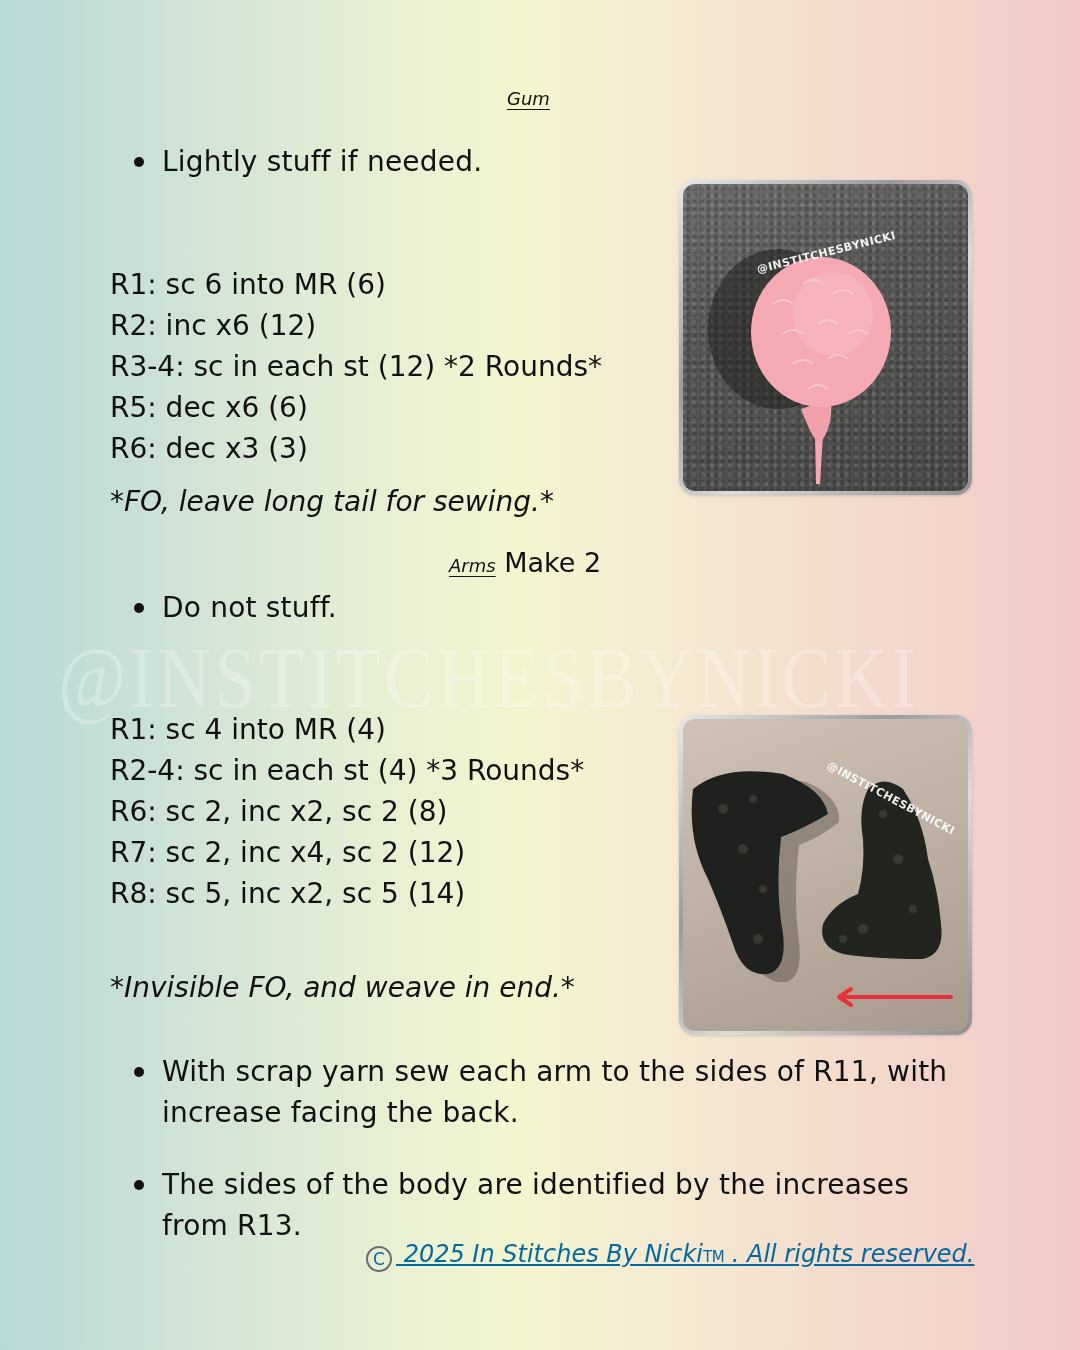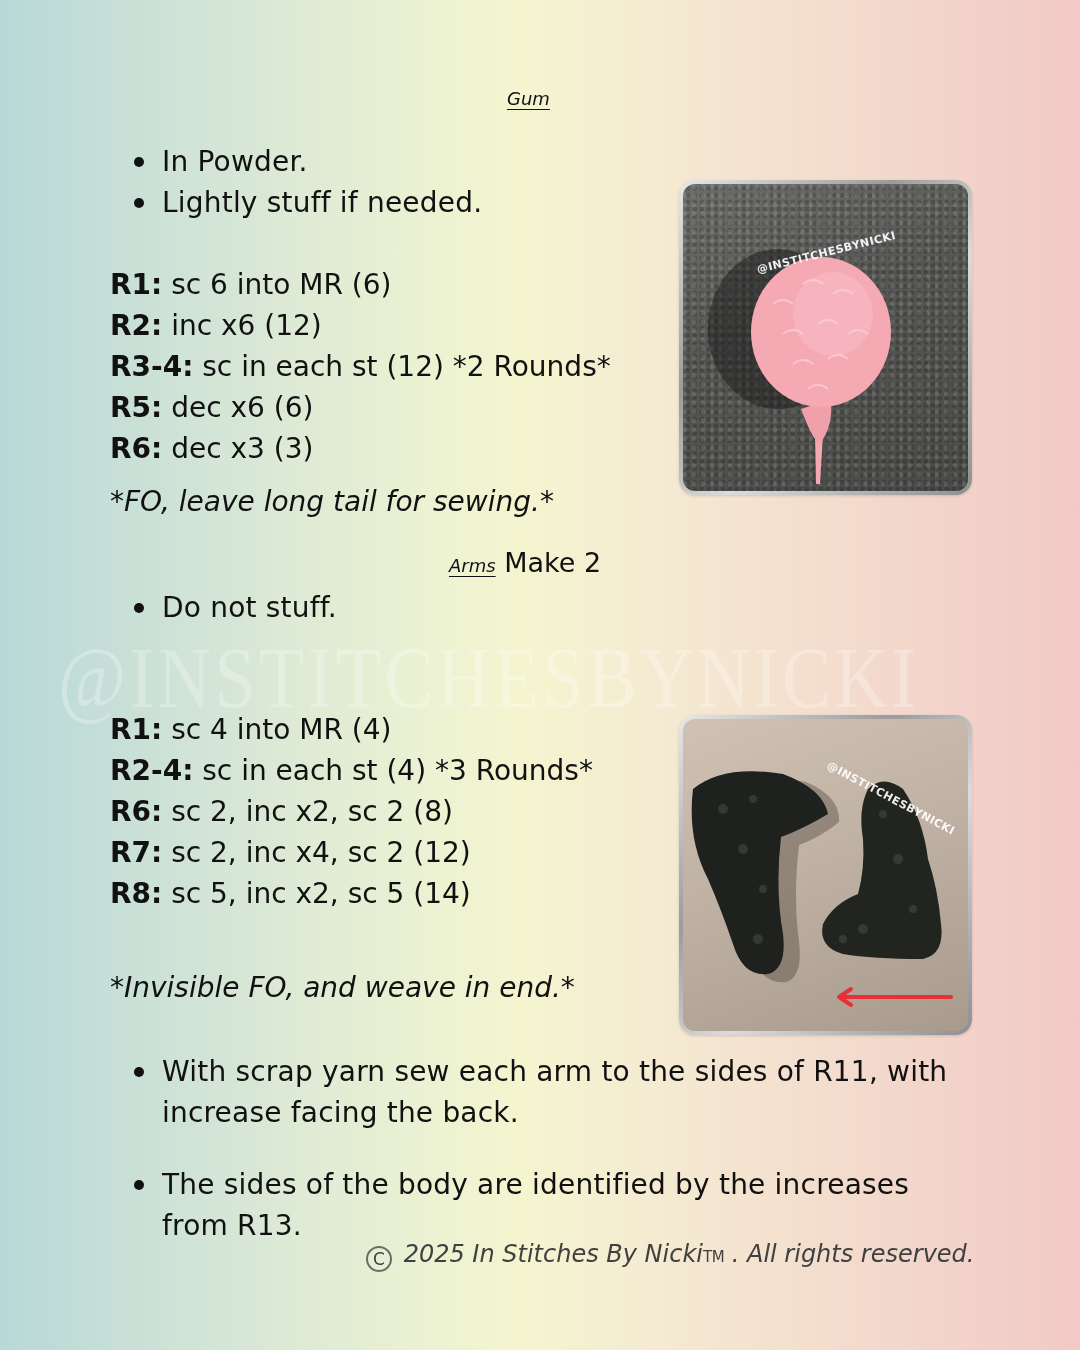--- a/index.html
+++ b/index.html
@@ -29,21 +29,21 @@
   .bullet-list li {
     position: relative; padding-left: 52px; font-size: 28px; line-height: 41px;
     letter-spacing: 0.2px;
   }
   .bullet-list li::before {
     content: ""; position: absolute; left: 24px; top: 16px;
     width: 10px; height: 10px; border-radius: 50%; background: #111;
   }
   .rounds { }
   .round { font-size: 28px; line-height: 41px; white-space: nowrap; }
-  .round b { font-weight: bold; }
+  .round b { font-weight: normal; }
   .note { font-size: 28px; font-style: italic; white-space: nowrap; }
   .bottom-list li { line-height: 41px; font-size: 28px; }
   .bottom-list li + li { margin-top: 31px; }
   .photo {
     position: absolute; z-index: 1; border-radius: 16px; padding: 4px;
     background: linear-gradient(135deg, #e8e8e8 0%, #9b9b9b 35%, #dcdcdc 60%, #8f8f8f 100%);
     box-shadow: 0 1px 3px rgba(0,0,0,0.15);
   }
   .photo-inner { position: relative; width: 100%; height: 100%; border-radius: 12px; overflow: hidden; }
   .gum-photo .photo-inner {
@@ -53,38 +53,37 @@
       linear-gradient(160deg, #6d6d6b 0%, #575755 40%, #4a4a48 100%);
   }
   .arms-photo .photo-inner {
     background: linear-gradient(160deg, #cfc2b5 0%, #bfb1a3 45%, #a89a8c 100%);
   }
   .photo-tag {
     position: absolute; color: rgba(255,255,255,0.92); font-weight: bold;
     font-size: 11px; letter-spacing: 0.5px; white-space: nowrap;
   }
   .footer {
-    font-size: 24px; font-style: italic; color: #404040; white-space: nowrap;
+    font-size: 24px; font-style: italic; color: #0369a1; white-space: nowrap; text-decoration: underline;
   }
   .copy-symbol {
     display: inline-block; width: 26px; height: 26px; border: 2px solid #6b6b6b;
     border-radius: 50%; text-align: center; line-height: 22px; font-size: 17px;
     font-style: normal; vertical-align: -3px; margin-right: 4px;
   }
   .tm { font-size: 15px; font-style: normal; letter-spacing: -0.5px; }
 </style>
 </head>
 <body>
 
 <div class="watermark">@INSTITCHESBYNICKI</div>
 
 <div class="abs heading" style="left:507px; top:88px;">Gum</div>
 
 <ul class="abs bullet-list" style="left:110px; top:141px; width:520px;">
-  <li>In Powder.</li>
   <li>Lightly stuff if needed.</li>
 </ul>
 
 <div class="abs rounds" style="left:110px; top:264px;">
   <div class="round"><b>R1:</b><span> sc 6 into MR (6)</span></div>
   <div class="round"><b>R2:</b><span> inc x6 (12)</span></div>
   <div class="round"><b>R3-4:</b><span> sc in each st (12) *2 Rounds*</span></div>
   <div class="round"><b>R5:</b><span> dec x6 (6)</span></div>
   <div class="round"><b>R6:</b><span> dec x3 (3)</span></div>
 </div>

